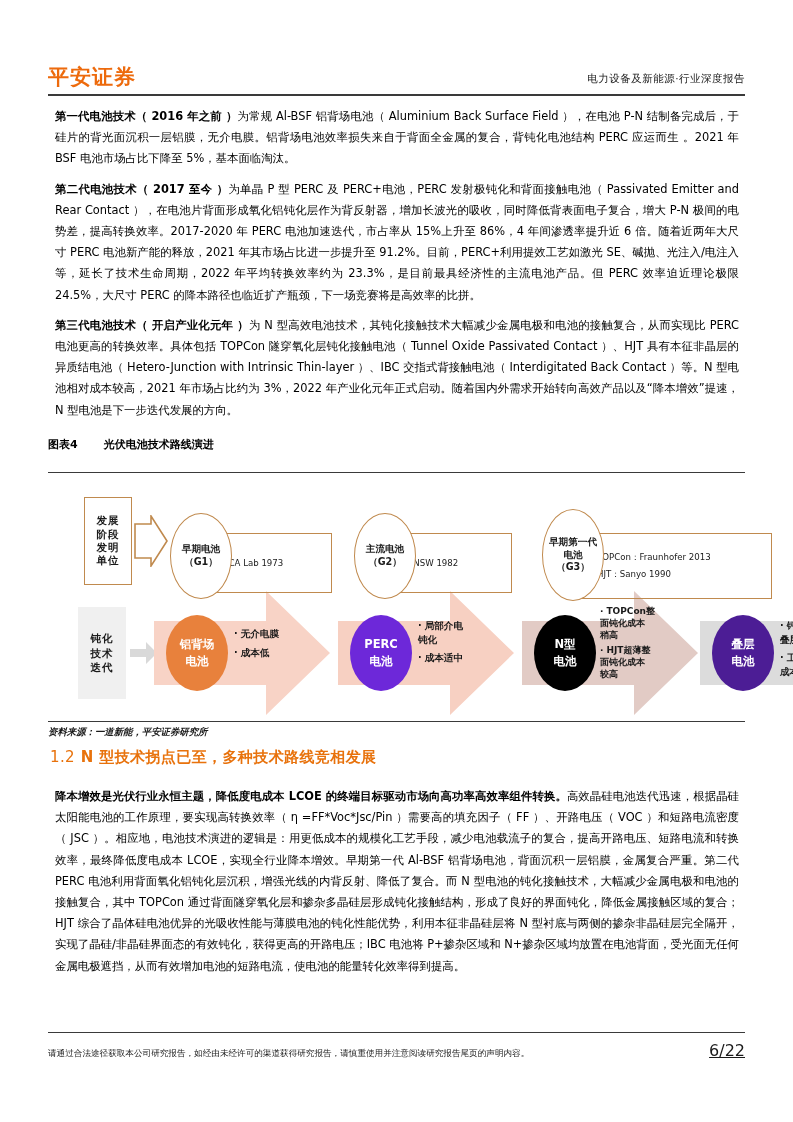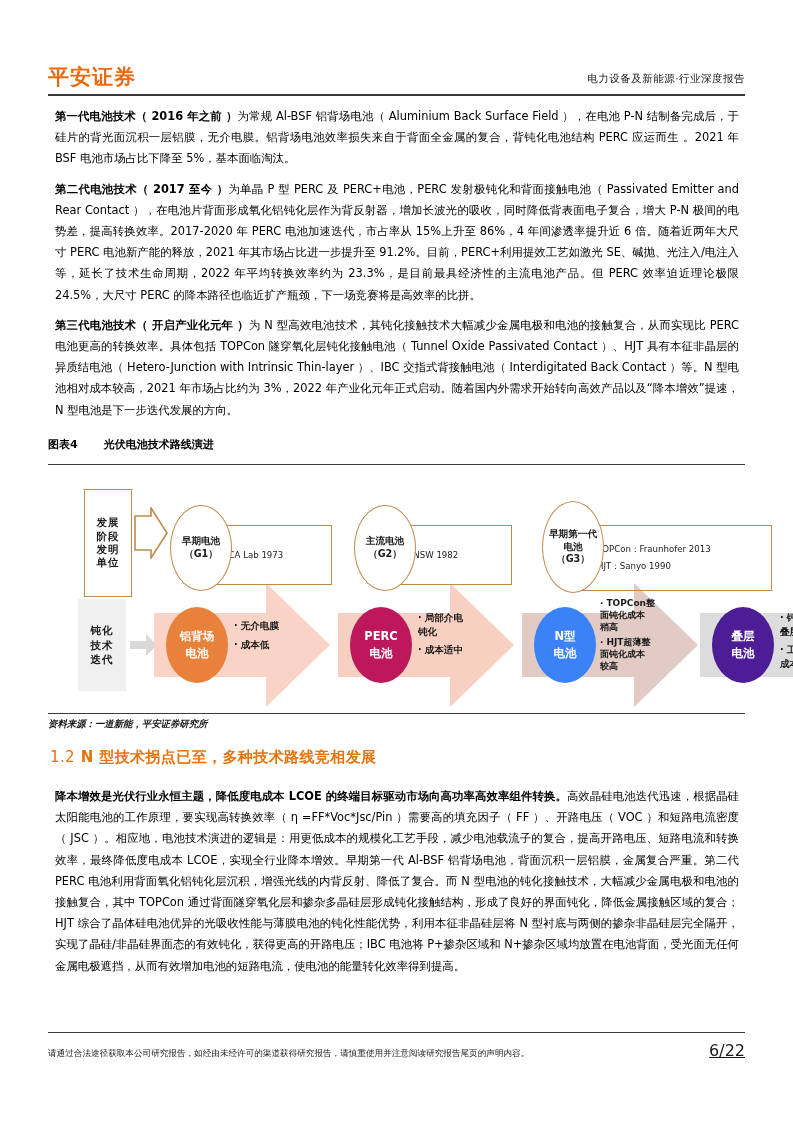--- a/index.html
+++ b/index.html
@@ -73,21 +73,21 @@
   .figure-block {
     position: absolute;
     left: 48px;
     top: 437px;
     width: 697px;
   }
   .fig-title-row {
     display: flex;
     align-items: flex-start;
     border-bottom: 1.6px solid #3a3a3a;
-    padding-bottom: 12px;
+    padding-bottom: 20px;
   }
   .fig-tag {
     font-size: 11px;
     font-weight: bold;
     color: #000;
     white-space: nowrap;
   }
   .fig-title {
     font-size: 11px;
     font-weight: bold;
@@ -103,21 +103,21 @@
     margin-top: 6px;
     background: #ffffff;
   }
 
   
   .stage-box {
     position: absolute;
     left: 36px;
     top: 18px;
     width: 48px;
-    height: 108px;
+    height: 88px;
     border: 1.6px solid #C08A4E;
     box-sizing: border-box;
     display: flex;
     flex-direction: column;
     align-items: center;
     justify-content: center;
     font-size: 10.5px;
     line-height: 1.28;
     font-weight: bold;
     color: #1a1a1a;
@@ -374,36 +374,36 @@
       <div class="bullets" style="left:186px; top:148px; width:84px;">
         <span class="bl">无介电膜</span>
         <span class="bl">成本低</span>
       </div>
 
       <div class="chev" style="left:290px; top:112px;">
         <svg width="176" height="124" viewBox="0 0 176 124">
           <polygon points="0,30 112,30 112,0 176,62 112,124 112,94 0,94" fill="#F7D0C2"></polygon>
         </svg>
       </div>
-      <div class="tech-circle" style="left:302px; top:136px; background:#be185d;">
+      <div class="tech-circle" style="left:302px; top:136px; background:#6d28d9;">
         <span style="white-space:pre-line">PERC
 电池</span>
       </div>
       <div class="bullets" style="left:370px; top:140px; width:84px;">
         <span class="bl">局部介电
 钝化</span>
         <span class="bl">成本适中</span>
       </div>
 
       <div class="chev" style="left:474px; top:112px;">
         <svg width="176" height="124" viewBox="0 0 176 124">
           <polygon points="0,30 112,30 112,0 176,62 112,124 112,94 0,94" fill="#E2CBC5"></polygon>
         </svg>
       </div>
-      <div class="tech-circle" style="left:486px; top:136px; background:#3b82f6;">
+      <div class="tech-circle" style="left:486px; top:136px; background:#000000;">
         <span style="white-space:pre-line">N型
 电池</span>
       </div>
       <div class="bullets tight" style="left:552px; top:126px; width:80px;">
         <span class="bl">TOPCon整
 面钝化成本
 稍高</span>
         <span class="bl">HJT超薄整
 面钝化成本
 较高</span>

